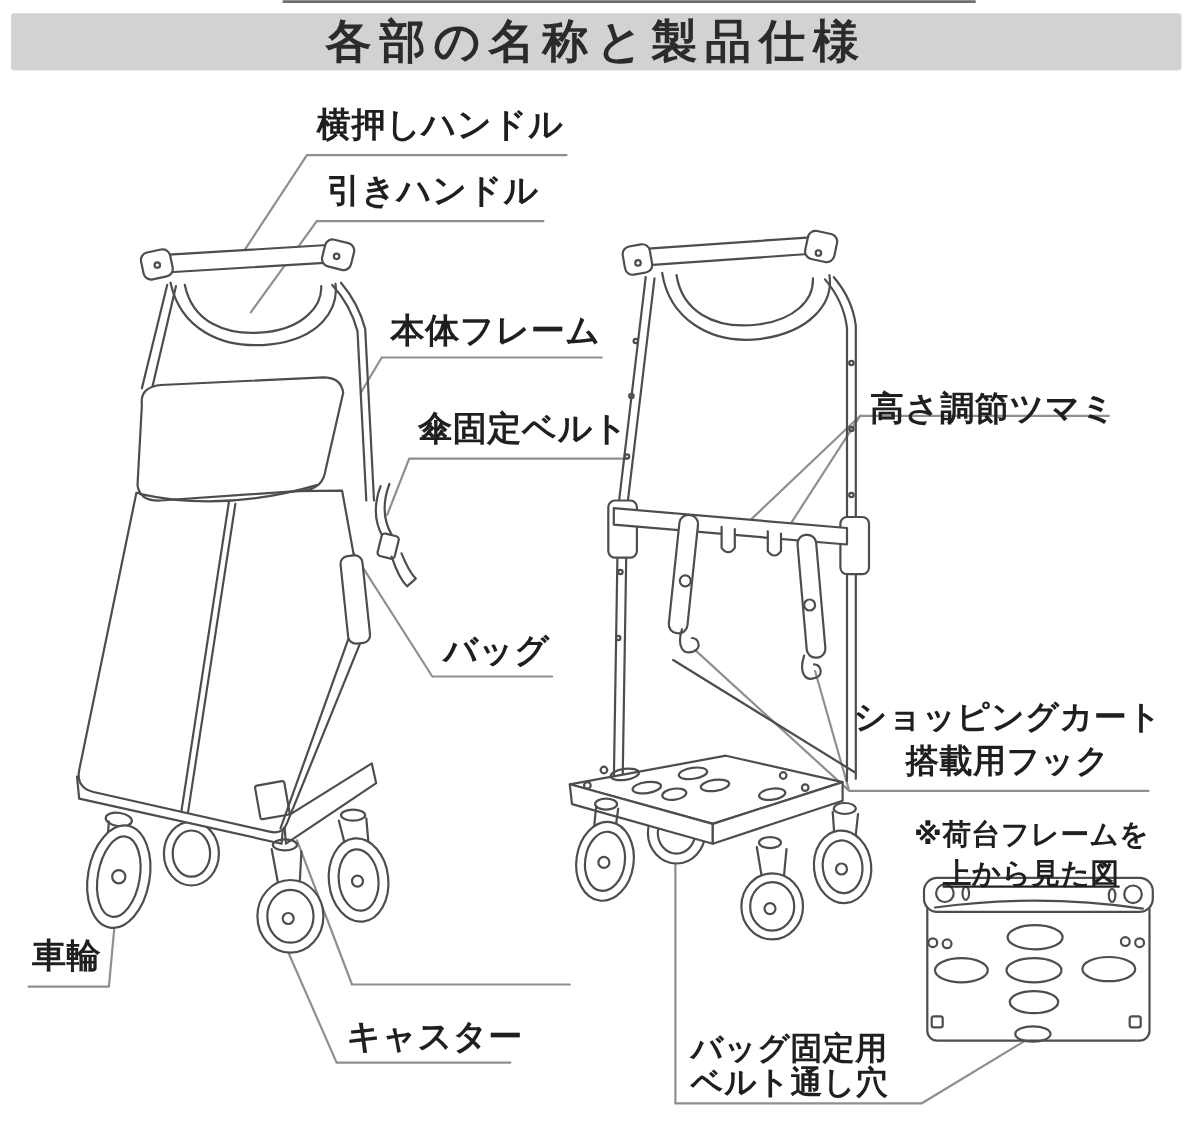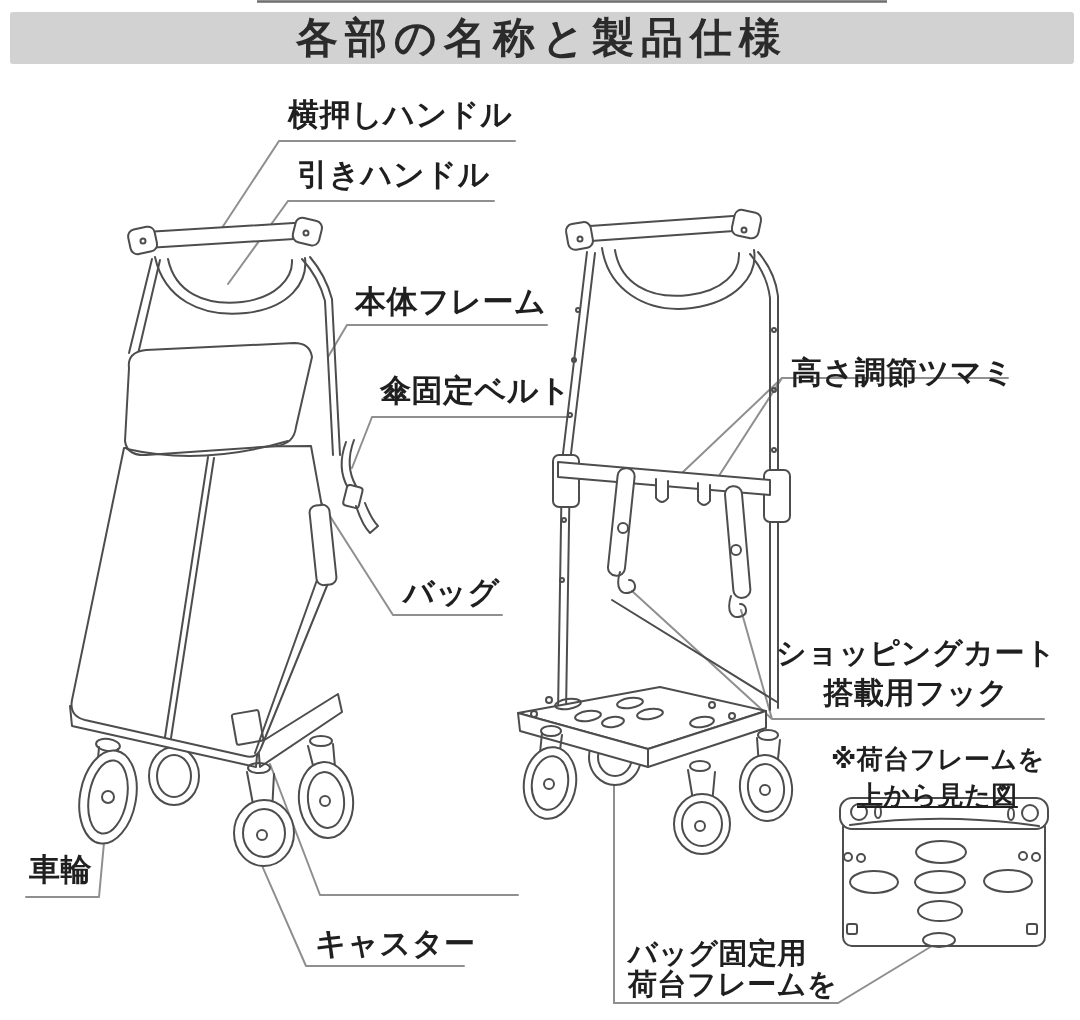--- a/index.html
+++ b/index.html
@@ -246,16 +246,16 @@
     <div>搭載用フック</div>
   </div>
 
   <div class="lbl fs26" style="left:829px;top:741px;">
     <div>※荷台フレームを</div>
     <div class="indent">上から見た図</div>
   </div>
 
   <div class="lbl fs29" style="left:626px;top:938px;">
     <div>バッグ固定用</div>
-    <div>荷台フレームを</div>
+    <div>ベルト通し穴</div>
   </div>
 
 </div>
 
 </body></html>

